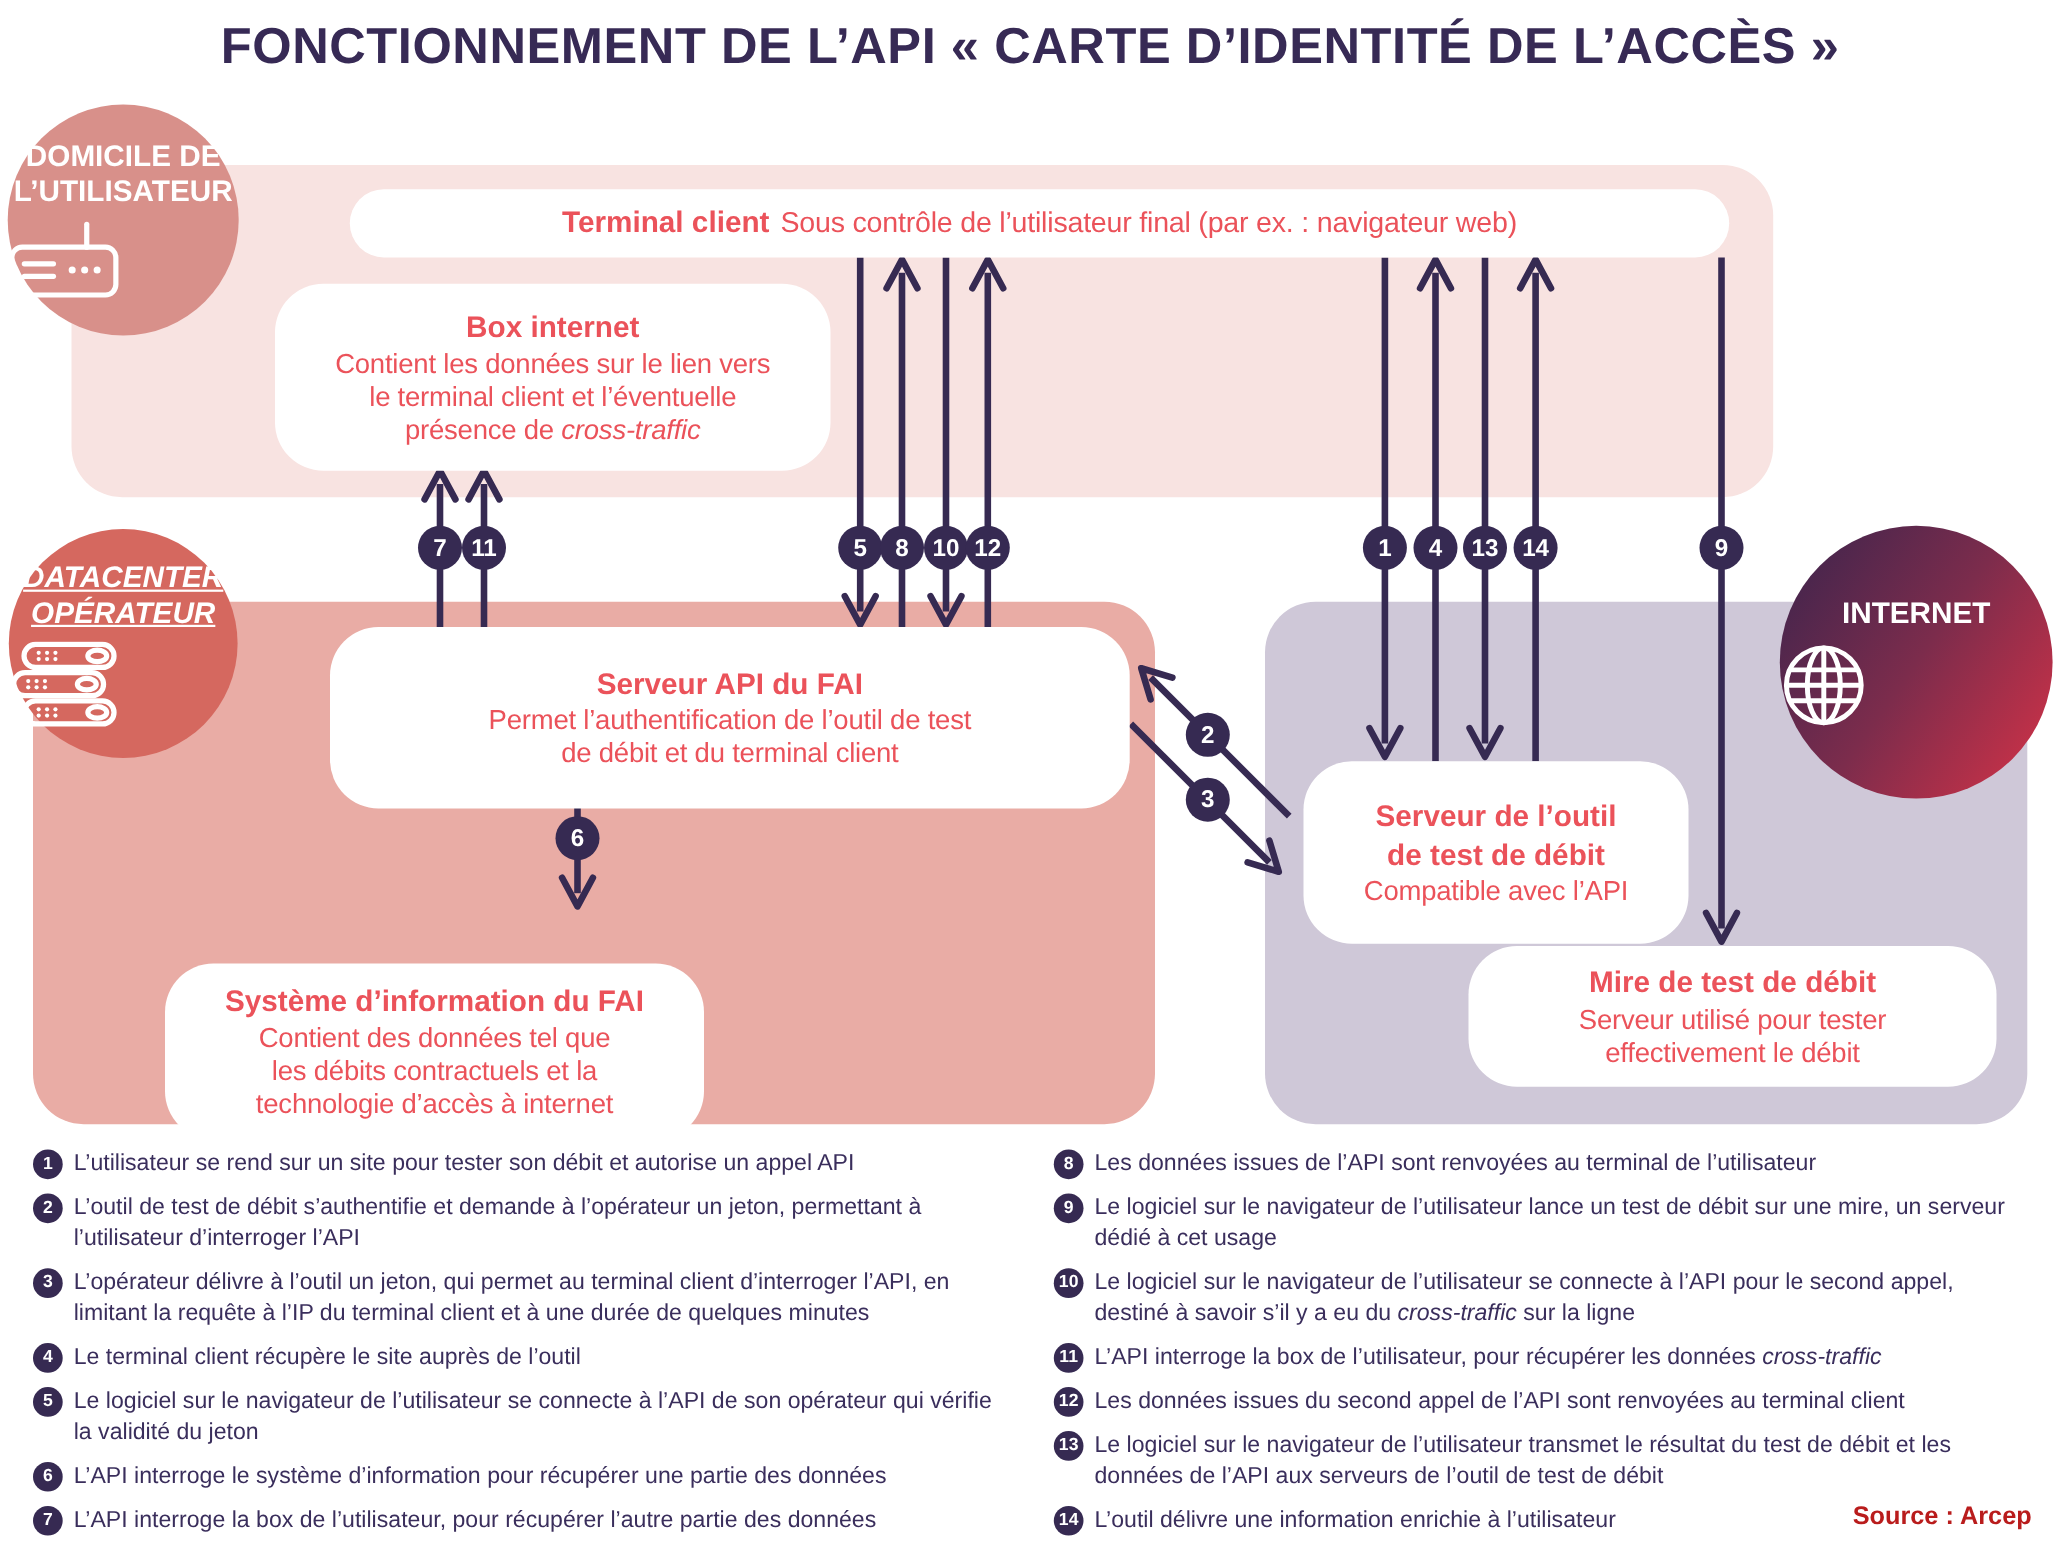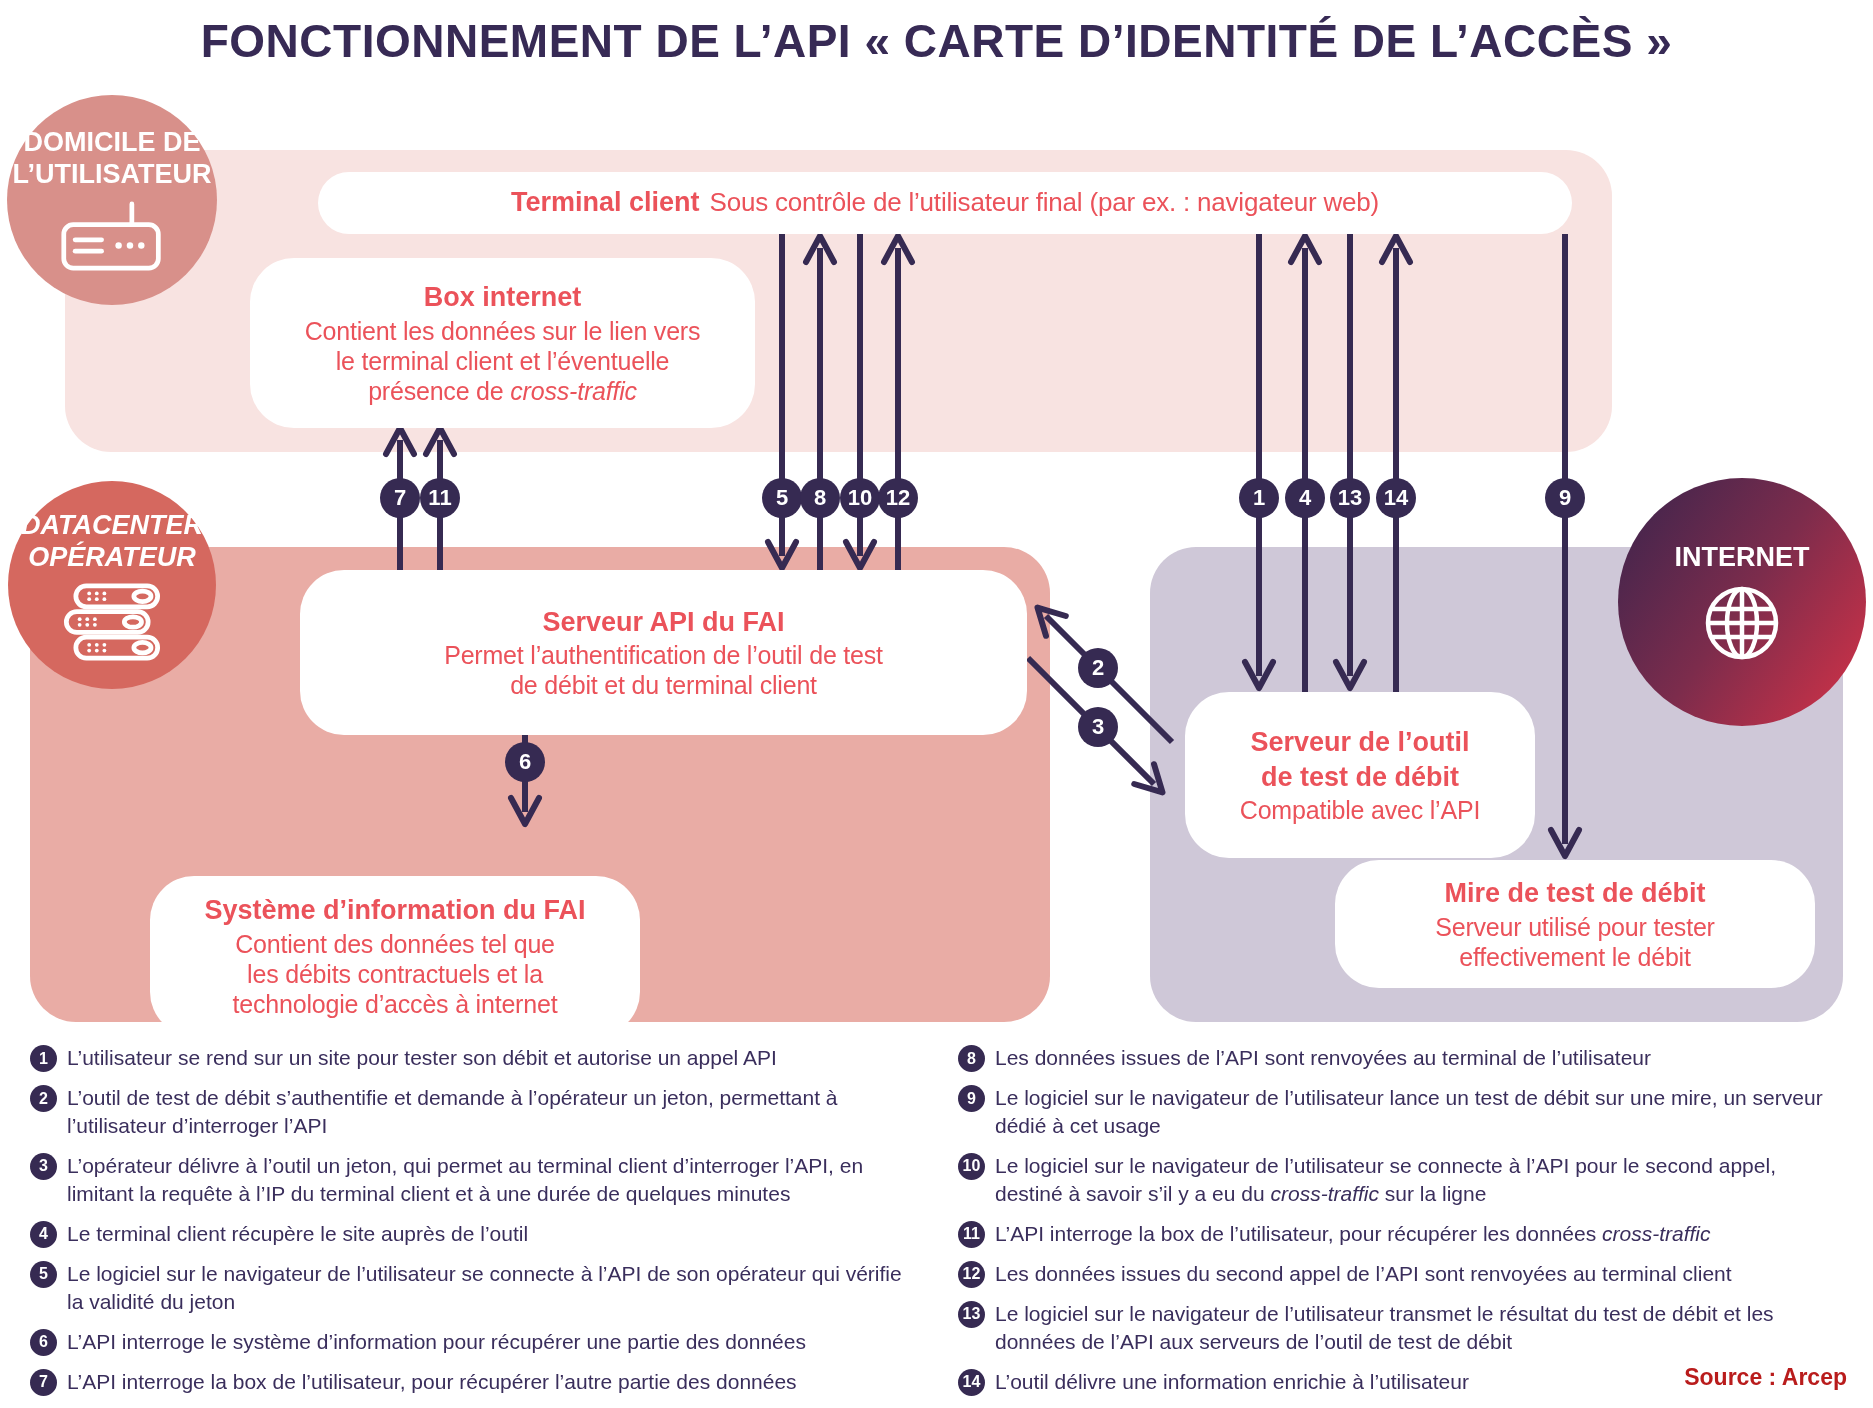--- a/index.html
+++ b/index.html
@@ -26,25 +26,25 @@
                 flex-direction:row;gap:10px;font-size:26px;}
   .box-terminal .bt{font-size:27px;text-align:right;}
   .box-terminal .bd{font-size:26px;}
   .box-internet{left:250px;top:258px;width:505px;height:170px;}
   .box-api{left:300px;top:570px;width:727px;height:165px;}
   .box-si{left:150px;top:828px;width:490px;height:160px;margin-top:48px;}
   .box-outil{left:1185px;top:692px;width:350px;height:166px;}
   .box-mire{left:1335px;top:860px;width:480px;height:128px;}
 
   
-  .actor{border-radius:50%;display:flex;flex-direction:column;align-items:center;
+  .actor{border-radius:50%;display:flex;flex-direction:column;
          justify-content:center;color:#ffffff;text-align:center;}
   .actor .al{font-weight:bold;font-size:27px;line-height:1.2;}
   .actor-domicile{left:7px;top:95px;width:210px;height:210px;background:#d8908a;}
-  .actor-datacenter{left:8px;top:481px;width:208px;height:208px;background:#d5685f;}
+  .actor-datacenter{left:8px;top:481px;width:208px;height:208px;background:#d5685f;text-decoration:underline;}
   .actor-datacenter .al{font-style:italic;}
   .actor-internet{left:1618px;top:478px;width:248px;height:248px;
                   background:linear-gradient(125deg,#44254d 8%,#7c2c4c 50%,#c53148 90%);}
   .actor svg{margin-top:10px;}
 
   
   .nbadge{width:40px;height:40px;border-radius:50%;background:#362a52;color:#ffffff;
           display:flex;align-items:center;justify-content:center;
           font-size:22px;font-weight:bold;}
 

